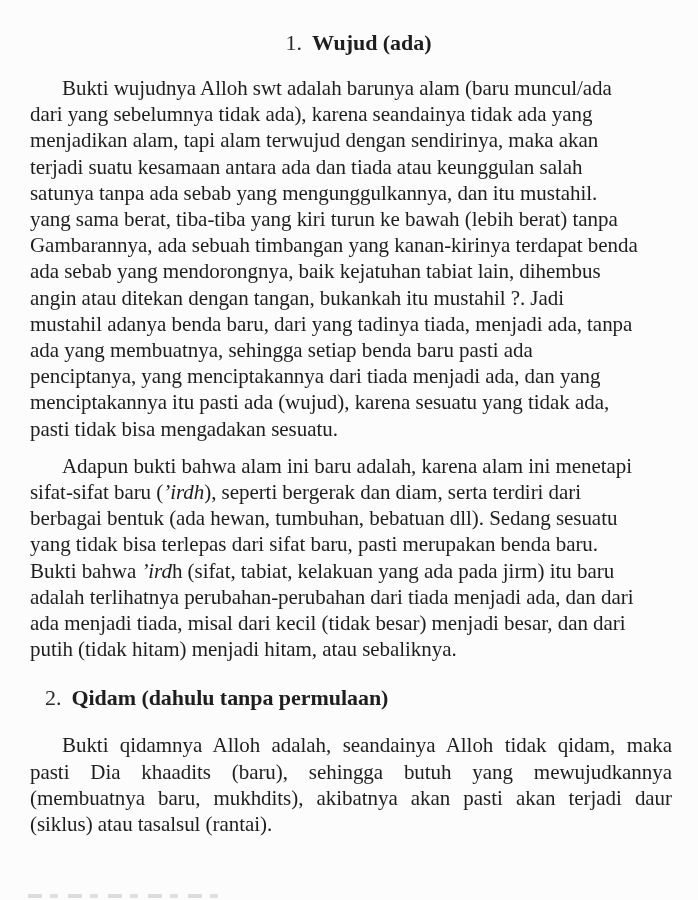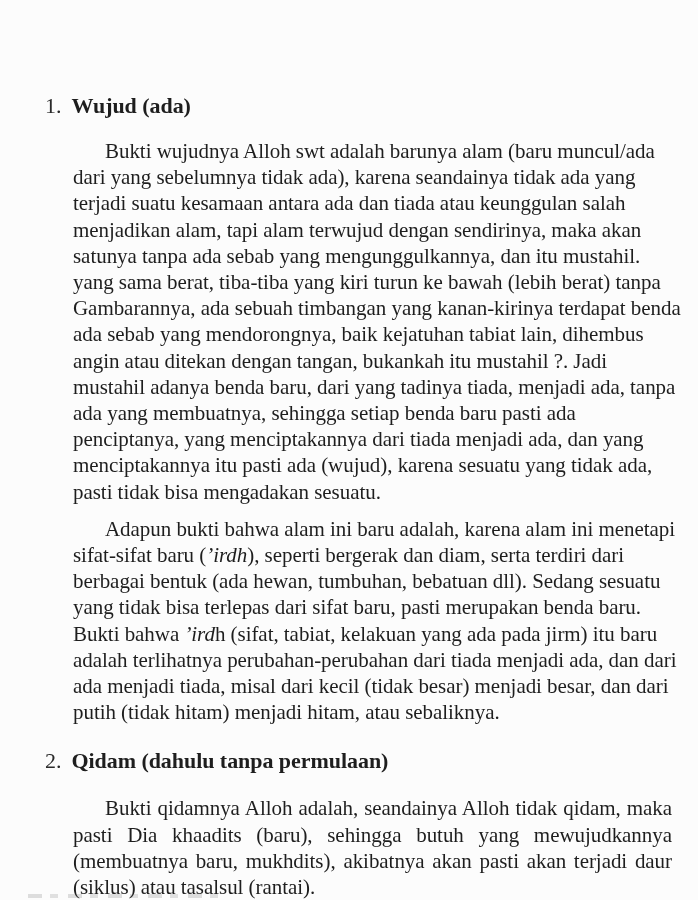--- a/index.html
+++ b/index.html
@@ -33,23 +33,23 @@
     font-size: 22px;
     line-height: 28px;
     padding-left: 15px;
     white-space: nowrap;
   }
   .heading .h-num {
     font-weight: normal;
     color: #2a2a2a;
     margin-right: 10px;
   }
-  .heading-1 { padding-top: 92px; }
+  .heading-1 { padding-top: 29px; text-align: center; }
   .heading-2 { margin-top: 22px; }
-  .para { text-align: left; margin-left: 43px; }
+  .para { text-align: left; }
   .para-1 { margin-top: 18px; }
   .para-2 { margin-top: 11px; }
   .para-3 { margin-top: 20px; }
   .para .line { white-space: nowrap; }
   .para .line:first-child { padding-left: 32px; }
   .para-justify .line {
     white-space: normal;
     text-align: justify;
     text-align-last: justify;
   }
@@ -80,22 +80,22 @@
 <div class="page">
   <div class="doc">
 
     <div class="heading heading-1">
       <span class="h-num">1.</span><span>Wujud (ada)</span>
     </div>
 
     <div class="para para-1">
         <div class="line">Bukti wujudnya Alloh swt adalah barunya alam (baru muncul/ada</div>
         <div class="line">dari yang sebelumnya tidak ada), karena seandainya tidak ada yang</div>
+        <div class="line">menjadikan alam, tapi alam terwujud dengan sendirinya, maka akan</div>
         <div class="line">terjadi suatu kesamaan antara ada dan tiada atau keunggulan salah</div>
-        <div class="line">menjadikan alam, tapi alam terwujud dengan sendirinya, maka akan</div>
         <div class="line">satunya tanpa ada sebab yang mengunggulkannya, dan itu mustahil.</div>
         <div class="line">yang sama berat, tiba-tiba yang kiri turun ke bawah (lebih berat) tanpa</div>
         <div class="line">Gambarannya, ada sebuah timbangan yang kanan-kirinya terdapat benda</div>
         <div class="line">ada sebab yang mendorongnya, baik kejatuhan tabiat lain, dihembus</div>
         <div class="line">angin atau ditekan dengan tangan, bukankah itu mustahil ?. Jadi</div>
         <div class="line">mustahil adanya benda baru, dari yang tadinya tiada, menjadi ada, tanpa</div>
         <div class="line">ada yang membuatnya, sehingga setiap benda baru pasti ada</div>
         <div class="line">penciptanya, yang menciptakannya dari tiada menjadi ada, dan yang</div>
         <div class="line">menciptakannya itu pasti ada (wujud), karena sesuatu yang tidak ada,</div>
         <div class="line">pasti tidak bisa mengadakan sesuatu.</div>

